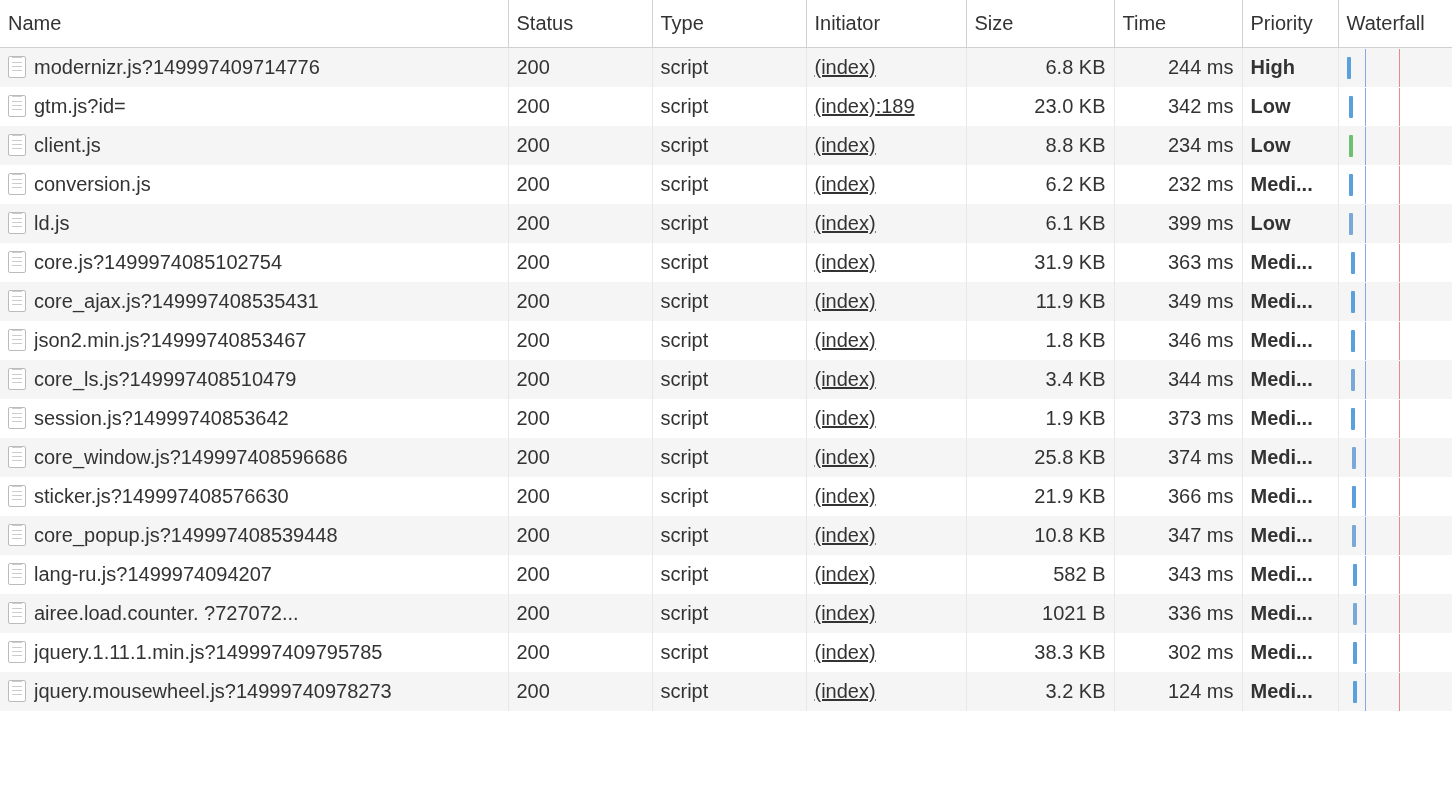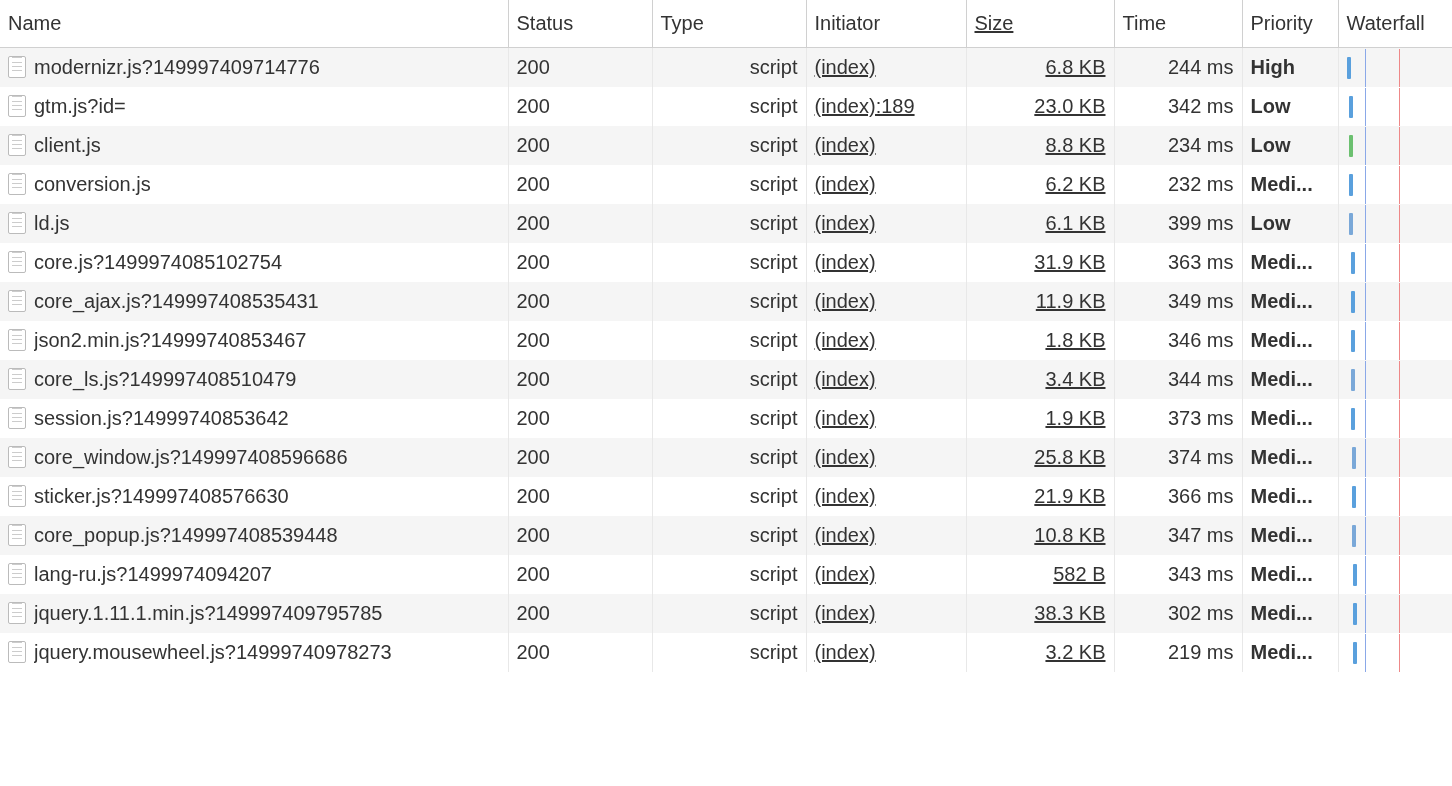--- a/index.html
+++ b/index.html
@@ -40,23 +40,23 @@
       vertical-align: middle;
     }
     .network-table tbody tr:nth-child(odd) {
       background: #f5f5f5;
     }
     .network-table tbody tr:nth-child(even) {
       background: #fff;
     }
     .col-name { width: 508px; margin-left: 8px; }
     .col-status { width: 144px; }
-    .col-type { width: 154px; text-align: right; }
+    .col-type { width: 154px; }
     .col-initiator { width: 160px; }
-    .col-size { width: 148px; text-align: right; text-decoration: underline; }
+    .col-size { width: 148px; text-align: right; }
     .col-time { width: 128px; text-align: right; }
     .col-priority { width: 96px; font-weight: bold; }
     .col-waterfall { width: 114px; padding: 0 !important; position: relative; }
 
     td.col-size, td.col-time { text-align: right; }
 
     .name-cell {
       display: flex;
       align-items: flex-start;
       gap: 8px;
@@ -420,20 +420,41 @@
             <div class="waterfall-tick" style="left: 14px; background: rgb(90, 160, 221);"></div>
             <div class="overlay-line overlay-blue" style="left: 26px;"></div>
             <div class="overlay-line overlay-red" style="left: 60px;"></div>
           </div>
         </td>
       </tr>
       <tr>
         <td class="col-name">
           <div class="name-cell">
             <span class="file-icon"></span>
+            <span class="name-text">airee.load.counter.                  ?727072...</span>
+          </div>
+        </td>
+        <td class="col-status">200</td>
+        <td class="col-type">script</td>
+        <td class="col-initiator"><span class="initiator-link">(index)</span></td>
+        <td class="col-size">1021 B</td>
+        <td class="col-time">336 ms</td>
+        <td class="col-priority">Medi...</td>
+        <td class="col-waterfall">
+          <div class="waterfall-cell">
+            <div class="waterfall-tick" style="left: 14px; background: rgb(122, 168, 216);"></div>
+            <div class="overlay-line overlay-blue" style="left: 26px;"></div>
+            <div class="overlay-line overlay-red" style="left: 60px;"></div>
+          </div>
+        </td>
+      </tr>
+      <tr>
+        <td class="col-name">
+          <div class="name-cell">
+            <span class="file-icon"></span>
             <span class="name-text">jquery.1.11.1.min.js?149997409795785</span>
           </div>
         </td>
         <td class="col-status">200</td>
         <td class="col-type">script</td>
         <td class="col-initiator"><span class="initiator-link">(index)</span></td>
         <td class="col-size">38.3 KB</td>
         <td class="col-time">302 ms</td>
         <td class="col-priority">Medi...</td>
         <td class="col-waterfall">
@@ -448,21 +469,21 @@
         <td class="col-name">
           <div class="name-cell">
             <span class="file-icon"></span>
             <span class="name-text">jquery.mousewheel.js?14999740978273</span>
           </div>
         </td>
         <td class="col-status">200</td>
         <td class="col-type">script</td>
         <td class="col-initiator"><span class="initiator-link">(index)</span></td>
         <td class="col-size">3.2 KB</td>
-        <td class="col-time">219 ms</td>
+        <td class="col-time">124 ms</td>
         <td class="col-priority">Medi...</td>
         <td class="col-waterfall">
           <div class="waterfall-cell">
             <div class="waterfall-tick" style="left: 14px; background: rgb(90, 160, 221);"></div>
             <div class="overlay-line overlay-blue" style="left: 26px;"></div>
             <div class="overlay-line overlay-red" style="left: 60px;"></div>
           </div>
         </td>
       </tr>
     </tbody>

